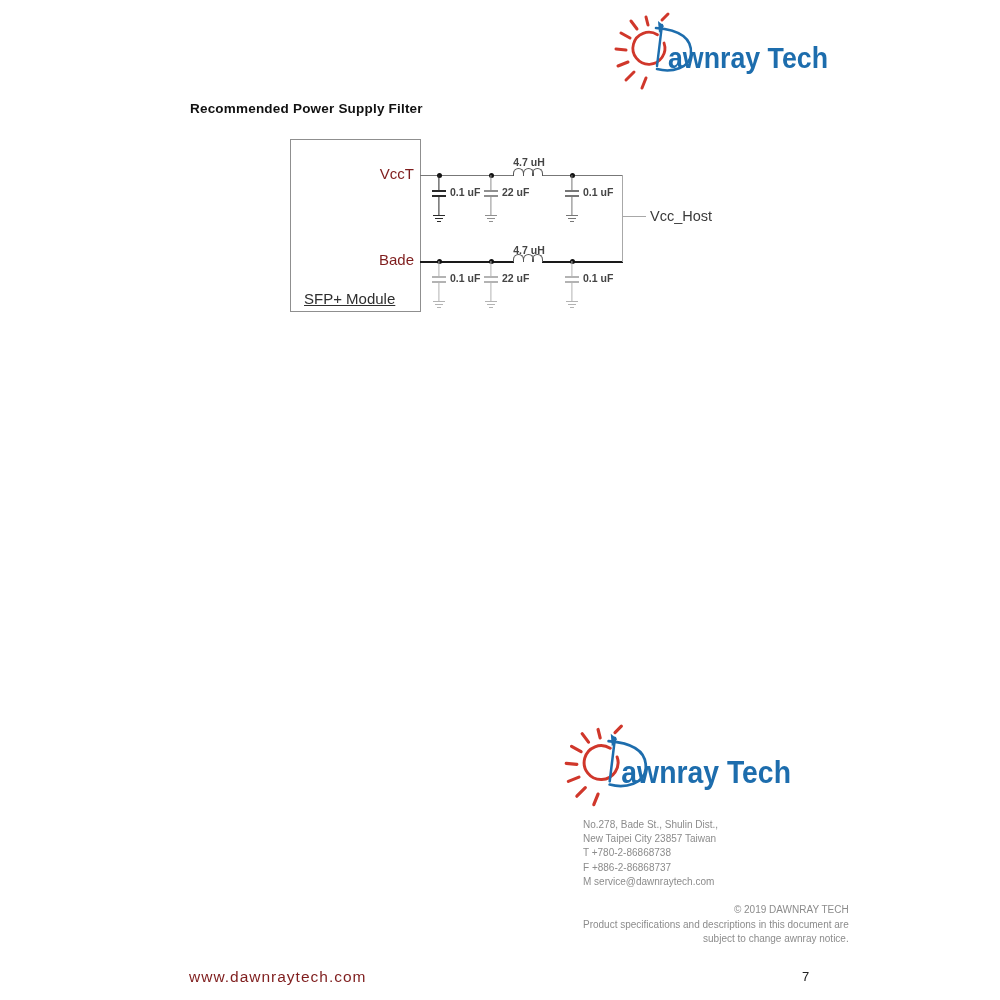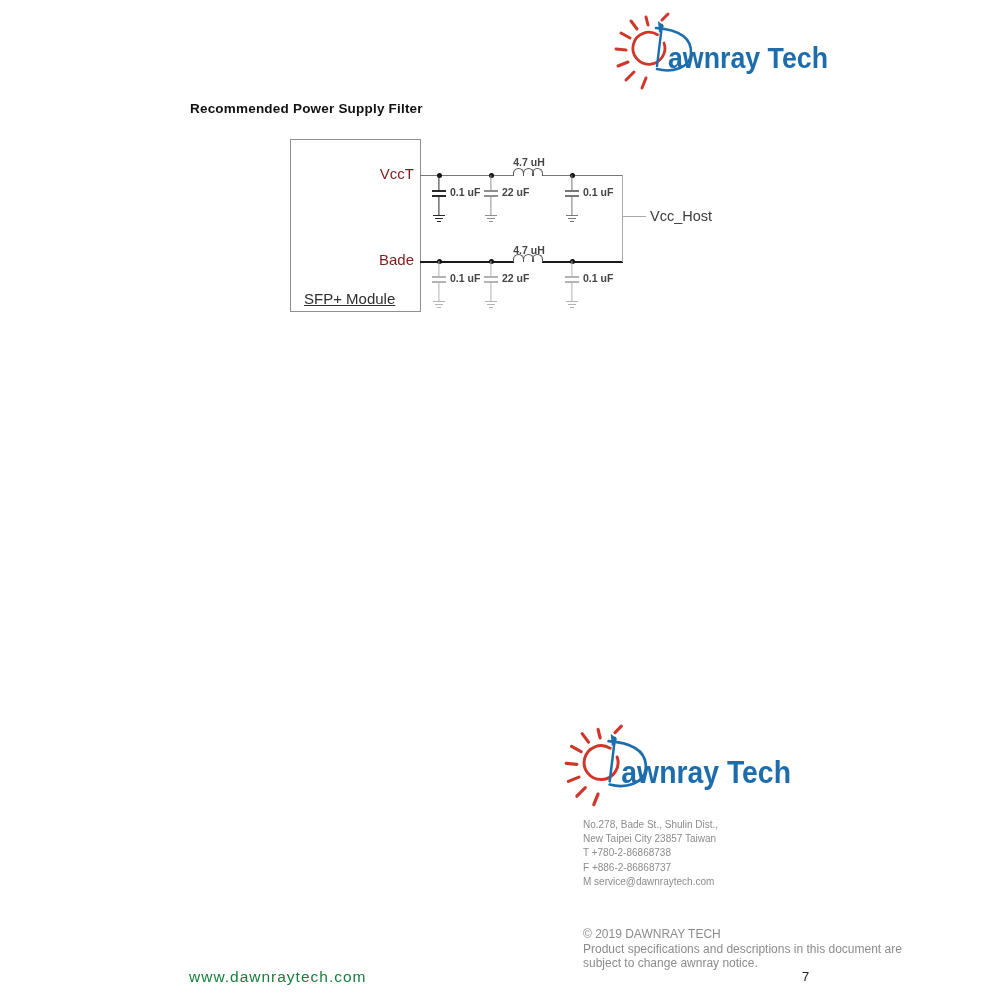--- a/index.html
+++ b/index.html
@@ -41,25 +41,25 @@
   .ind{position:absolute;display:flex;height:8px;}
   .ind span{width:11px;height:8px;border:1.4px solid #555;border-bottom:none;
             border-radius:6px 6px 0 0;box-sizing:border-box;margin-right:-1.4px;}
 
   .comp-lbl{font-size:10.5px;color:#444;white-space:nowrap;font-weight:bold;}
   .ind-lbl{width:44px;text-align:center;}
 
   
   .contact{left:583px;top:818px;font-size:10px;color:#8c8c8c;line-height:14.2px;}
   .contact p{margin:0;}
-  .legal{left:583px;top:927px;font-size:12px;color:#8c8c8c;line-height:14.6px;}
+  .legal{left:583px;top:903px;font-size:10px;color:#8c8c8c;line-height:14.6px;text-align:right;}
   .legal p{margin:0;}
 
   
-  .site{left:189px;top:968px;font-size:15.5px;letter-spacing:1px;color:#15803d;}
+  .site{left:189px;top:968px;font-size:15.5px;letter-spacing:1px;color:#7f1d1d;}
   .pagenum{left:802px;top:969px;font-size:13px;color:#222;}
 
   .logo{left:612px;top:10px;}
   .logo2{left:562px;top:722px;transform:scale(1.06);transform-origin:top left;}
 </style>
 </head>
 <body>
 
 <svg class="abs logo" width="240" height="88" viewBox="0 0 240 88">
   <g>

